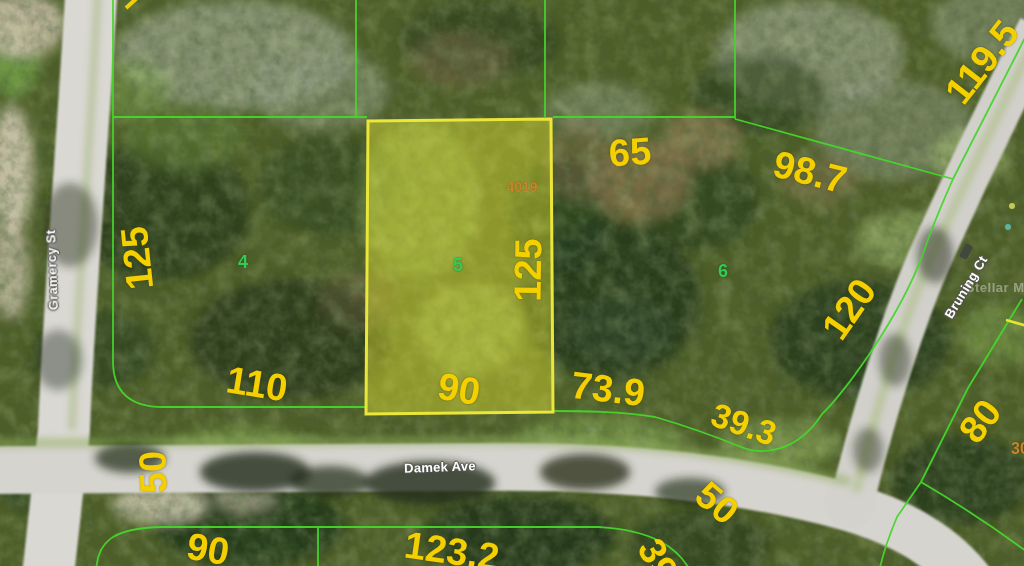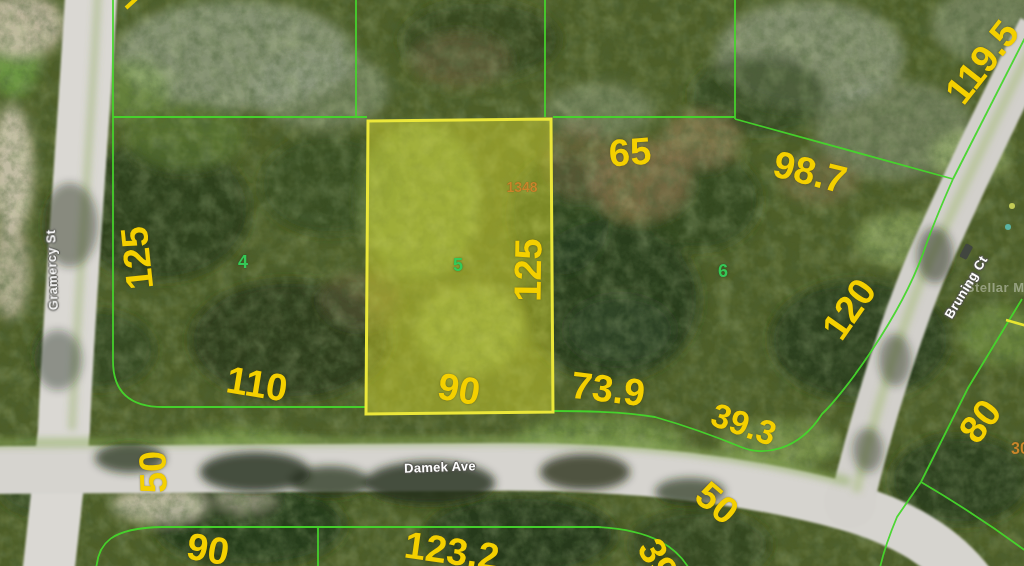--- a/index.html
+++ b/index.html
@@ -177,21 +177,21 @@
   <div class="lbl dim" style="left:717px;top:503px;--r:40deg">50</div>
   <div class="lbl dim" style="left:980px;top:421px;--r:-52deg">80</div>
   <div class="lbl dim" style="left:208px;top:549px;--r:10deg">90</div>
   <div class="lbl dim" style="left:452px;top:551px;--r:8deg">123.2</div>
   <div class="lbl dim" style="left:658px;top:560px;--r:62deg">39</div>
 
   <div class="lbl pnum" style="left:243px;top:262px">4</div>
   <div class="lbl pnum" style="left:458px;top:265px">5</div>
   <div class="lbl pnum" style="left:723px;top:271px">6</div>
 
-  <div class="lbl pid" style="left:522px;top:187px">1348</div>
+  <div class="lbl pid" style="left:522px;top:187px">4019</div>
   <div class="lbl pid pid-partial" style="left:1020px;top:449px">30</div>
 
   <div class="lbl street" style="left:52px;top:270px;--r:-92deg">Gramercy St</div>
   <div class="lbl street" style="left:440px;top:467px;--r:-2deg">Damek Ave</div>
   <div class="lbl street" style="left:966px;top:287px;--r:-59deg">Bruning Ct</div>
 
   <div class="lbl wm" style="left:1004px;top:287px">Stellar MLS</div>
 
 </div>
 

